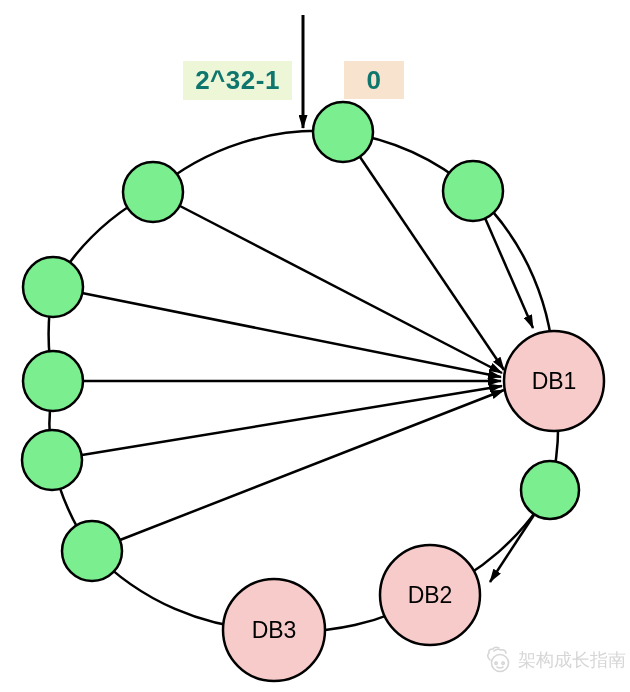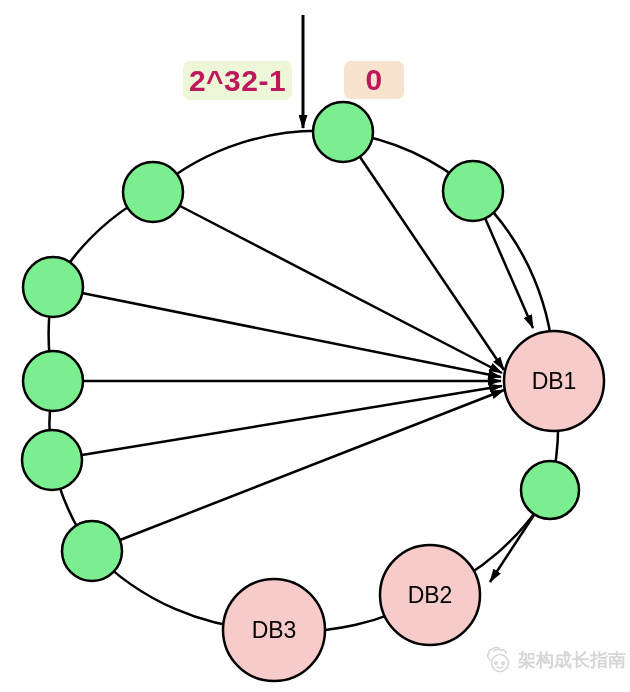--- a/index.html
+++ b/index.html
@@ -3,25 +3,25 @@
 <meta charset="utf-8">
 <style>
   html,body{margin:0;padding:0;background:#fff;}
   .stage{
     position:relative;width:630px;height:692px;background:#ffffff;
     font-family:"Liberation Sans",sans-serif;overflow:hidden;
   }
   .stage svg.diagram{position:absolute;left:0;top:0;}
   .hash-label{
     position:absolute;display:flex;align-items:center;justify-content:center;
-    font-weight:bold;font-size:30px;color:#be185d;letter-spacing:0.5px;border-radius:7px;
+    font-weight:bold;font-size:26px;color:#0f766e;letter-spacing:0.5px;
   }
   .watermark{
     position:absolute;display:flex;align-items:center;gap:3px;
-    font-weight:bold;font-size:18px;
+    font-weight:normal;font-size:18px;
     text-shadow:0 1px 1px #ffffff;
     user-select:none;
   }
   .watermark .wm-icon{display:block;}
 </style>
 </head>
 <body>
 
 <div class="stage">
 

